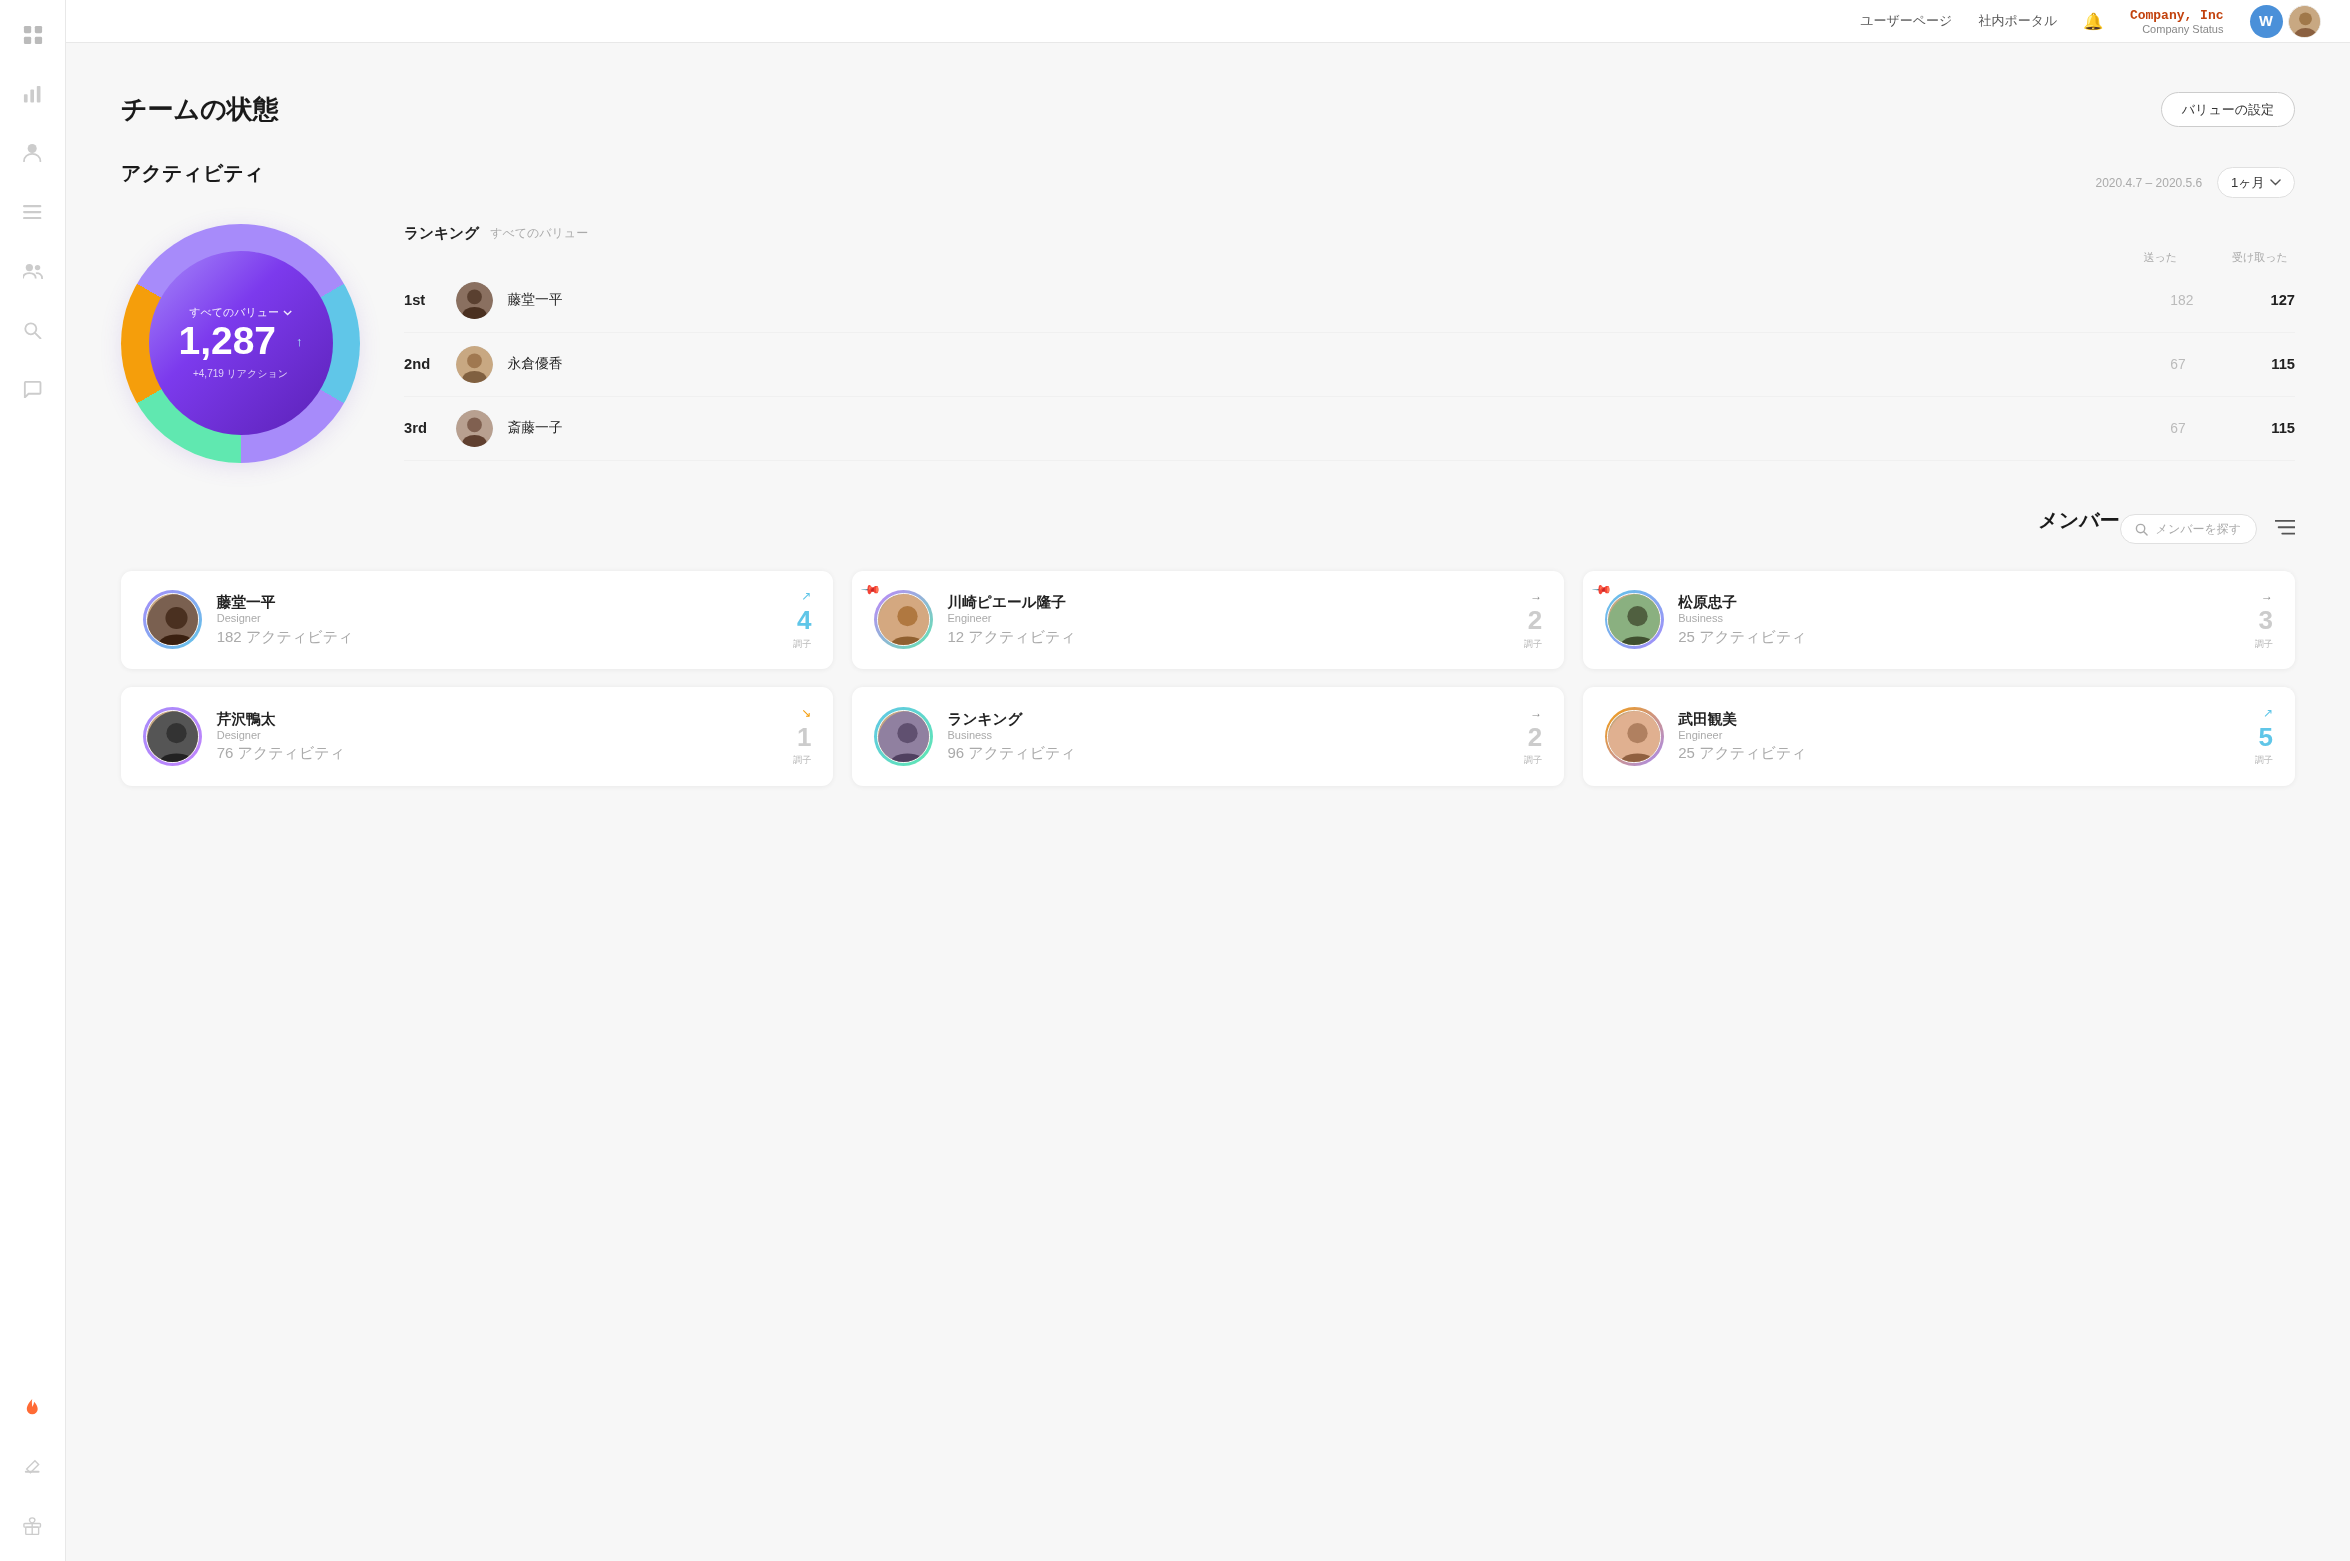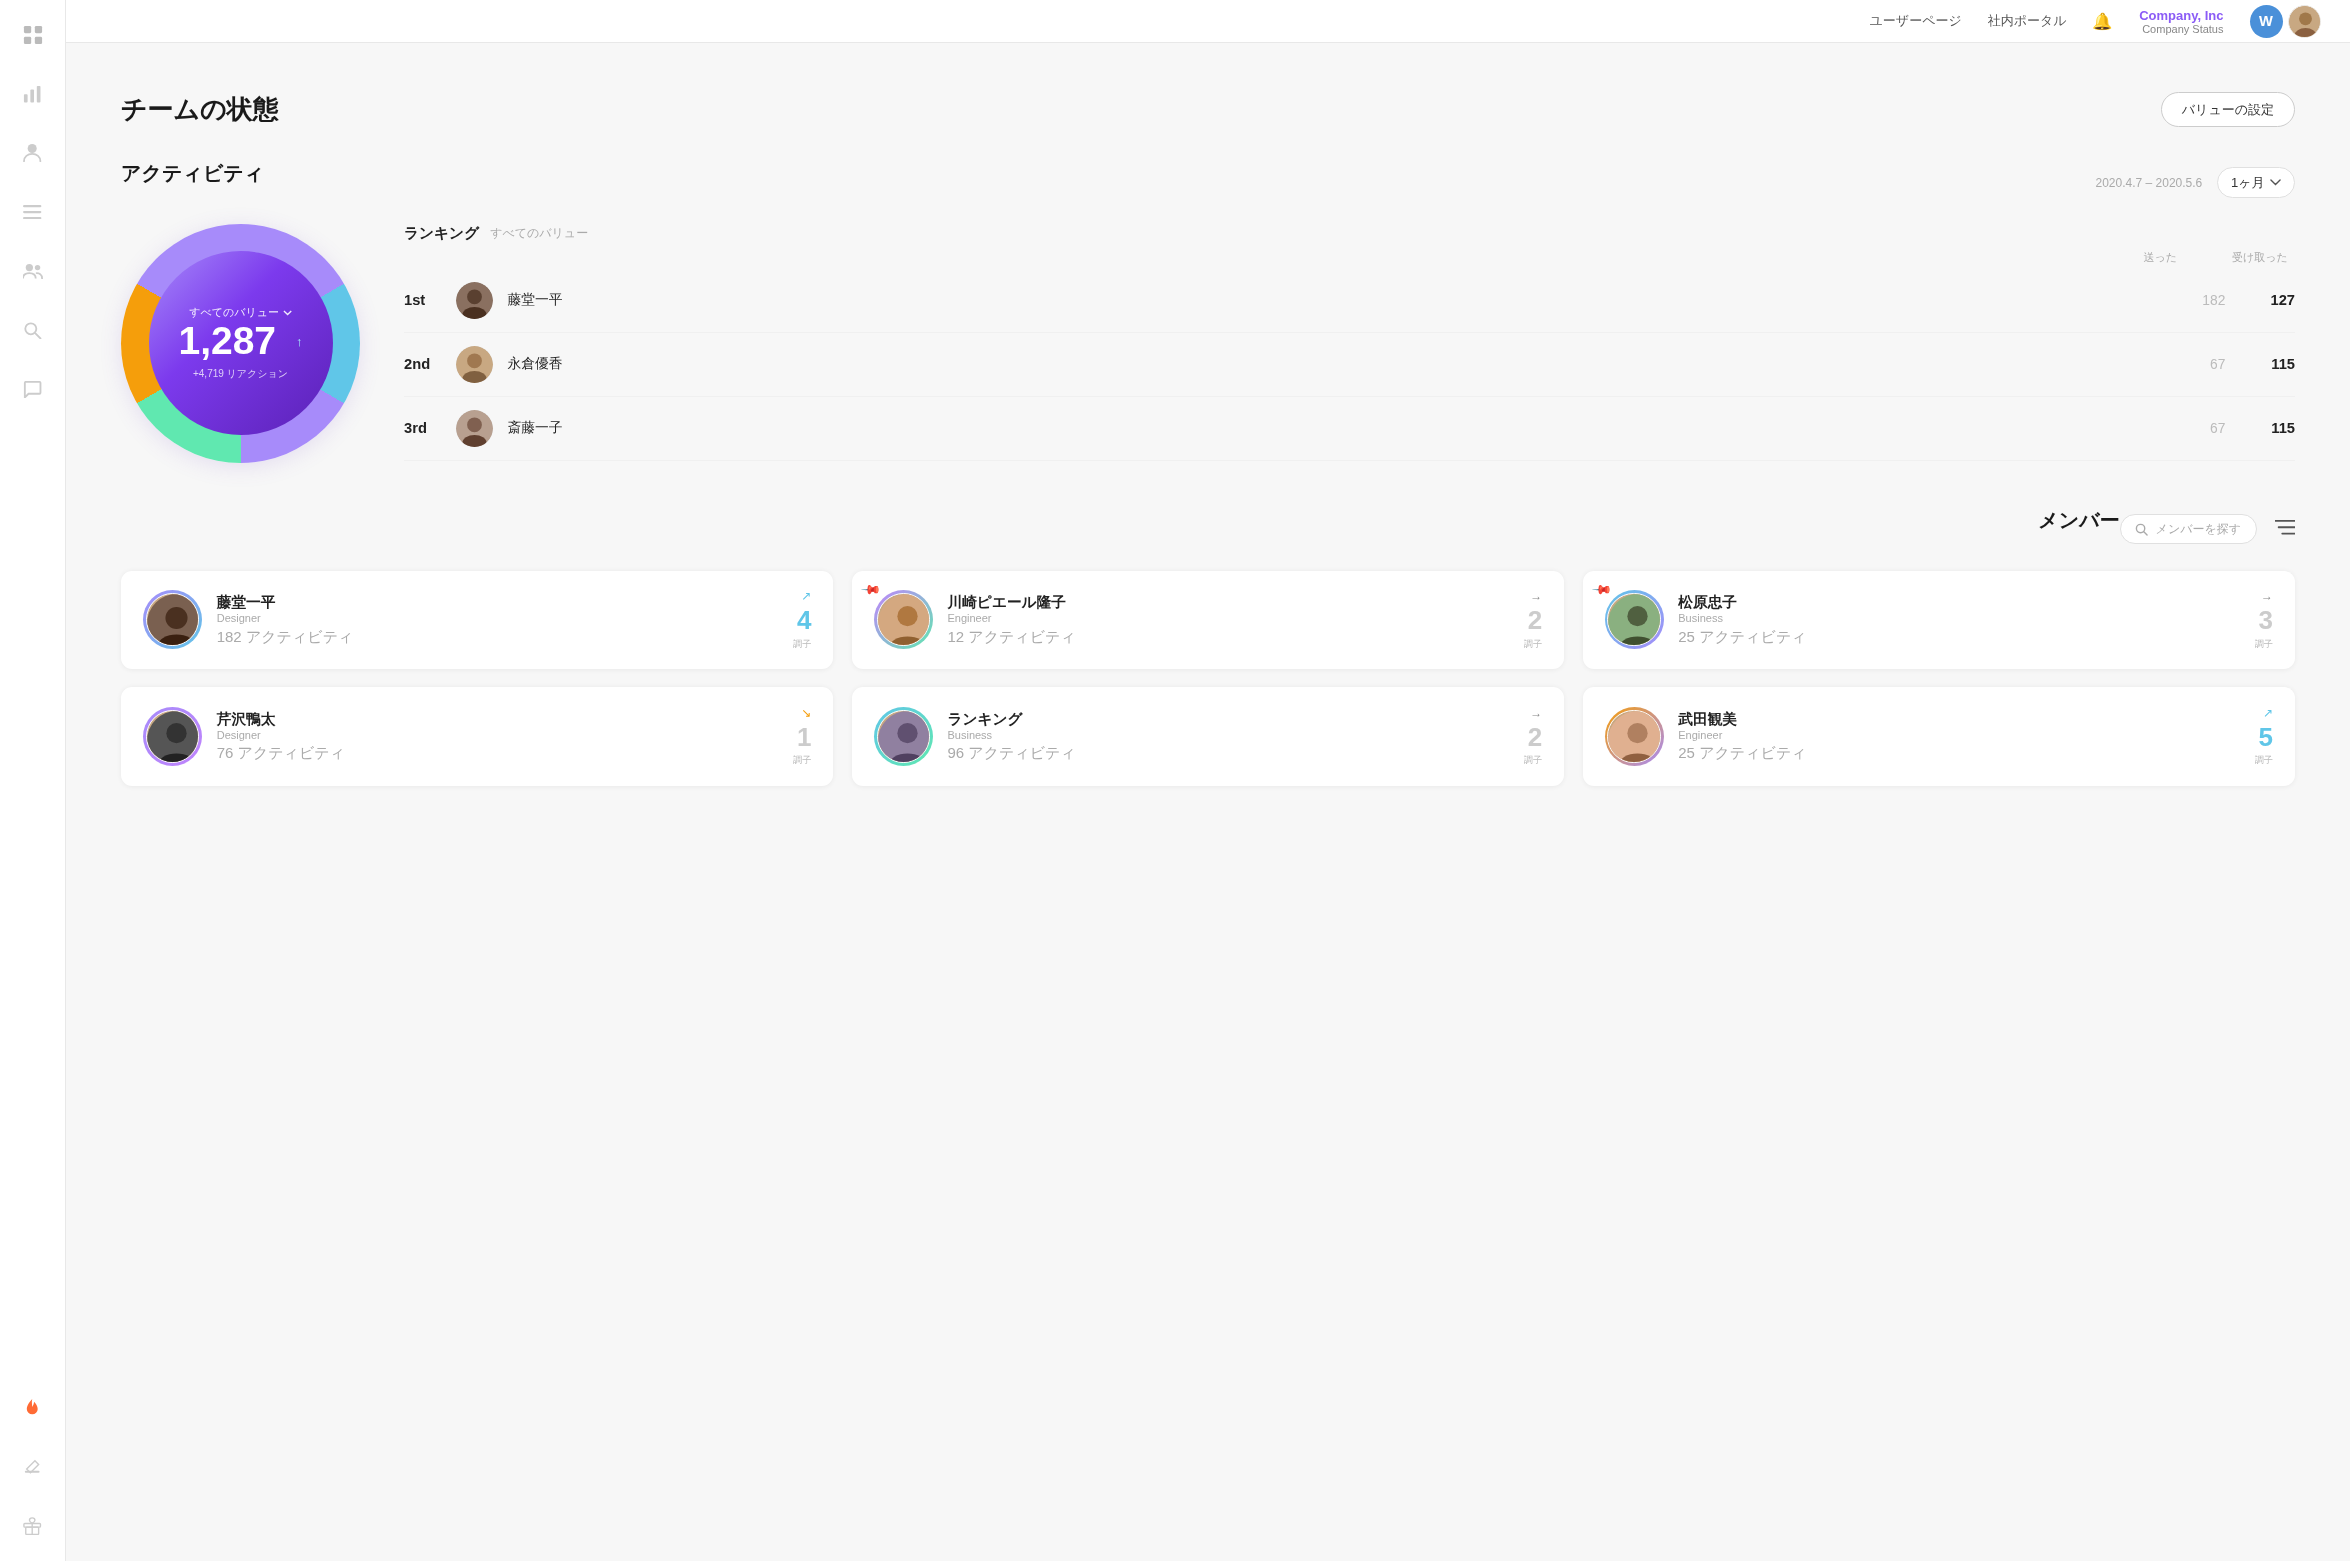--- a/index.html
+++ b/index.html
@@ -54,21 +54,21 @@
     .topnav-bell {
       font-size: 16.5px;
       color: #888;
       cursor: pointer;
     }
     .topnav-company {
       display: flex;
       flex-direction: column;
       text-align: right;
     }
-    .topnav-company-name { font-size: 13px; font-weight: 600; color: #8b5cf6; }
+    .topnav-company-name { font-size: 13px; font-weight: 600; color: #c2410c; font-family: Liberation Mono, monospace; }
     .topnav-company-status { font-size: 11px; color: #888; }
     .topnav-avatar-group { display: flex; align-items: center; gap: 5.5px; }
     .avatar-blue {
       width: 33px; height: 33px;
       background: #4a90d9;
       border-radius: 50%;
       display: flex; align-items: center; justify-content: center;
       color: #fff; font-weight: 700; font-size: 14.7px;
     }
     .avatar-photo {
@@ -220,21 +220,21 @@
       flex-shrink: 0;
     }
     .rank-avatar {
       width: 37px; height: 37px;
       border-radius: 50%;
       flex-shrink: 0;
       overflow: hidden;
       background: #ddd;
     }
     .rank-name { flex: 1; font-size: 13.8px; color: #222; font-weight: 500; }
-    .rank-sent { width: 55px; text-align: right; font-size: 13.8px; color: #bbb; }
+    .rank-sent { width: 55px; text-align: left; font-size: 13.8px; color: #bbb; }
     .rank-received { width: 55px; text-align: right; font-size: 14.7px; font-weight: 700; color: #222; }
 
     
     .members-section {}
     .members-header {
       display: flex;
       align-items: center;
       justify-content: flex-end;
       margin-bottom: 18.4px;
     }

